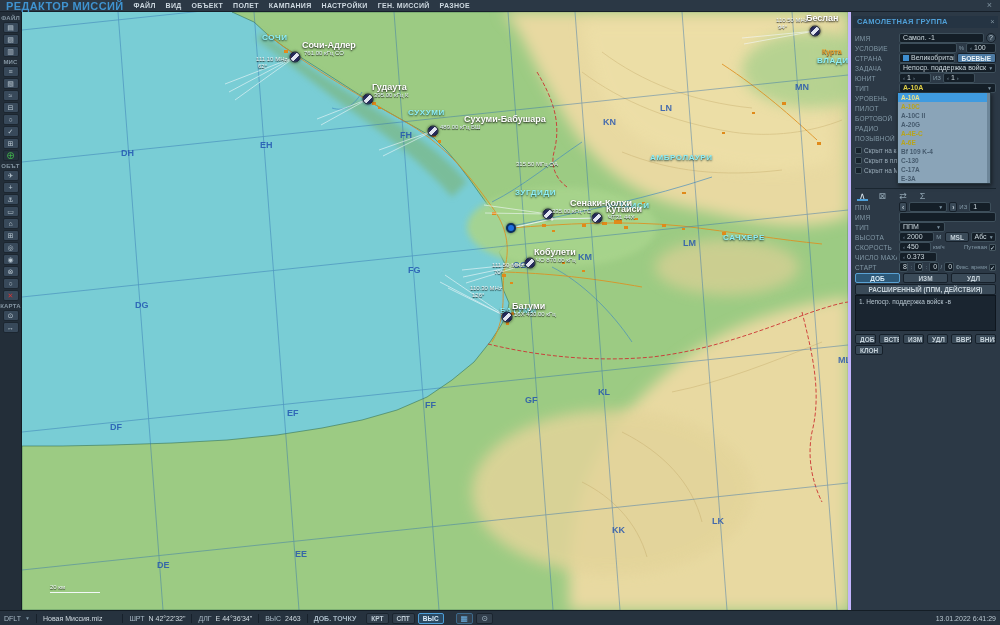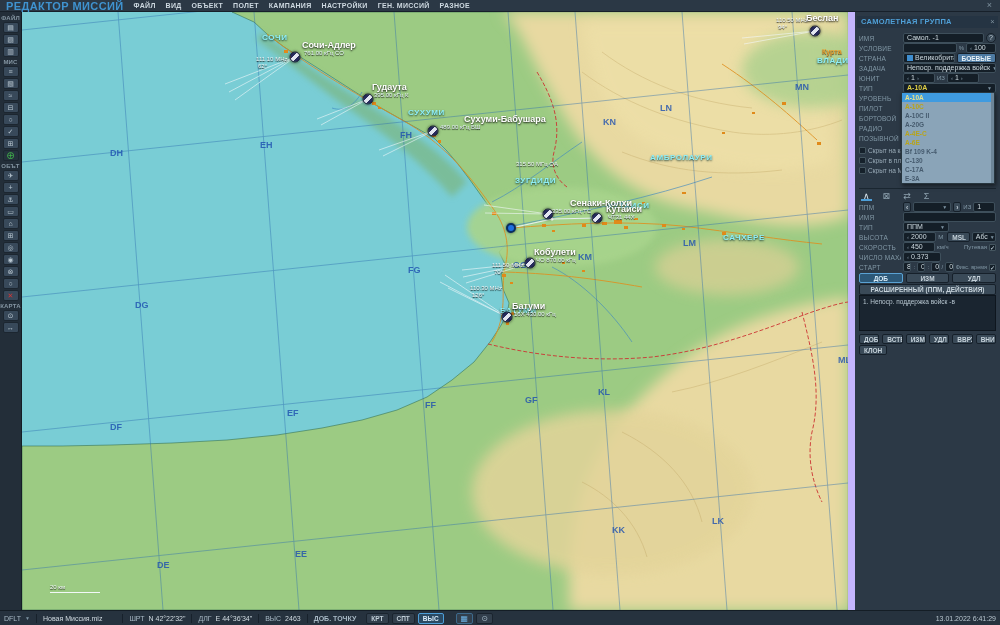--- a/index.html
+++ b/index.html
@@ -24,21 +24,21 @@
   .city-label{position:absolute;color:#8feef5;font-size:8px;font-weight:bold;letter-spacing:.6px;text-shadow:0 1px 2px rgba(0,40,40,.9);white-space:nowrap;}
   .town-label{position:absolute;color:#e8a030;font-size:7px;font-weight:bold;text-shadow:0 1px 1px rgba(60,30,0,.8);white-space:nowrap;}
   .apt-label{position:absolute;color:#ffffff;font-size:9px;font-weight:bold;text-shadow:0 1px 2px rgba(0,0,0,.95);white-space:nowrap;}
   .apt-info{position:absolute;color:#e4f0f6;font-size:6px;text-shadow:0 1px 1px rgba(0,0,0,.9);white-space:nowrap;}
   .apt-icon{position:absolute;width:11px;height:11px;border-radius:50%;border:1px solid #0e1230;transform:translate(-50%,-50%);background:linear-gradient(135deg,#272b5c 38%,#e2e6f0 38%,#e2e6f0 62%,#272b5c 62%);box-shadow:0 0 3px rgba(0,0,0,.7);}
   .ils-label{position:absolute;color:#eef6f8;font-size:6px;text-shadow:0 1px 1px rgba(0,0,0,.85);white-space:nowrap;}
   #unit-dot{position:absolute;left:489px;top:216px;width:10px;height:10px;border-radius:50%;background:#1e70e0;border:2px solid #0a2f60;transform:translate(-50%,-50%);box-shadow:0 0 3px rgba(0,0,0,.6);}
   #scalebar{position:absolute;left:28px;top:572px;color:#f2f8f8;font-size:6px;text-shadow:0 1px 1px rgba(0,0,0,.8);}
   #scalebar .bar{width:50px;height:0;border-bottom:1px solid #f2f8f8;margin-top:2px;}
   
-  #right-panel{position:absolute;left:848px;top:12px;width:152px;height:598px;background:#2c3946;border-left:7px solid #c4b5fd;z-index:25;}
+  #right-panel{position:absolute;left:848px;top:12px;width:152px;height:598px;background:#2c3946;border-left:3px solid #c4b5fd;z-index:25;}
   .panel-header{position:absolute;left:2px;right:2px;top:4px;height:12px;background:#253443;color:#4f9fd6;font-weight:bold;font-size:7.5px;line-height:12px;padding:0 4px;letter-spacing:.3px;}
   .panel-header .x{position:absolute;right:3px;top:0;color:#7d8f9c;font-weight:normal;}
   .row{position:absolute;left:4px;right:4px;height:10px;display:flex;align-items:center;gap:2px;}
   .lbl{width:42px;flex:none;color:#8298a6;font-size:6.5px;letter-spacing:.2px;overflow:hidden;white-space:nowrap;}
   .field,.combo,.minispin{background:#141e27;border:1px solid #3e4f5b;border-radius:2px;color:#cdd9df;font-size:7px;height:10px;line-height:8px;padding:0 3px;display:flex;align-items:center;gap:2px;overflow:hidden;white-space:nowrap;}
   .grow{flex:1;}
   .combo .caret{margin-left:auto;color:#7d93a2;font-size:5px;}
   .arr{color:#7d93a2;font-size:6px;}
   .unit-txt{color:#8298a6;font-size:6px;white-space:nowrap;}
   .btn{background:#3a4a58;border:1px solid #16202a;border-radius:2px;color:#c6d2da;font-size:6.5px;font-weight:bold;text-align:center;height:10px;line-height:9px;padding:0 4px;white-space:nowrap;overflow:hidden;}
@@ -249,21 +249,21 @@
       </g>
       <circle cx="530" cy="207" r="1.5" fill="#ffffff"></circle>
       <circle cx="575" cy="206" r="1.5" fill="#ffffff"></circle>
     </svg>
     <div id="map-overlay">
       <div id="unit-dot"></div>
       <div id="scalebar">
         <span>20 км</span>
         <div class="bar"></div>
       </div>
-    <div class="grid-label" style="left: 88px; top: 136px;">DH</div>
+    <div class="grid-label" style="left: 99px; top: 136px;">DH</div>
         <div class="grid-label" style="left: 238px; top: 128px;">EH</div>
         <div class="grid-label" style="left: 378px; top: 118px;">FH</div>
         <div class="grid-label" style="left: 541px; top: 105px; padding-left: 40px;">KN</div>
         <div class="grid-label" style="left: 638px; top: 91px;">LN</div>
         <div class="grid-label" style="left: 773px; top: 70px;">MN</div>
         <div class="grid-label" style="left: 113px; top: 288px;">DG</div>
         <div class="grid-label" style="left: 386px; top: 253px;">FG</div>
         <div class="grid-label" style="left: 491px; top: 248px;">GG</div>
         <div class="grid-label" style="left: 556px; top: 240px;">KM</div>
         <div class="grid-label" style="left: 661px; top: 226px;">LM</div>
@@ -272,21 +272,21 @@
         <div class="grid-label" style="left: 403px; top: 388px;">FF</div>
         <div class="grid-label" style="left: 503px; top: 383px;">GF</div>
         <div class="grid-label" style="left: 576px; top: 375px;">KL</div>
         <div class="grid-label" style="left: 816px; top: 343px;">ML</div>
         <div class="grid-label" style="left: 135px; top: 548px;">DE</div>
         <div class="grid-label" style="left: 273px; top: 537px;">EE</div>
         <div class="grid-label" style="left: 590px; top: 513px;">KK</div>
         <div class="grid-label" style="left: 690px; top: 504px;">LK</div>
         <div class="city-label" style="left: 240px; top: 21px;">СОЧИ</div>
         <div class="city-label" style="left: 386px; top: 96px;">СУХУМИ</div>
-        <div class="city-label" style="left: 493px; top: 164px;">ЗУГДИДИ</div>
+        <div class="city-label" style="left: 493px; top: 176px;">ЗУГДИДИ</div>
         <div class="city-label" style="left: 586px; top: 189px;">КУТАИСИ</div>
         <div class="city-label" style="left: 478px; top: 294px;">БАТУМИ</div>
         <div class="city-label" style="left: 628px; top: 141px;">АМБРОЛАУРИ</div>
         <div class="city-label" style="left: 701px; top: 221px;">САЧХЕРЕ</div>
         <div class="city-label" style="left: 795px; top: 44px;">ВЛАДИКАВКАЗ</div>
         <div class="town-label" style="left: 800px; top: 36px;">Курта</div>
         <div class="apt-icon" style="left: 273px; top: 45px;"></div>
         <div class="apt-label" style="left: 280px; top: 28px;">Сочи-Адлер</div>
         <div class="apt-info" style="left: 282px; top: 38px;">761.00 кГц СО</div>
         <div class="apt-icon" style="left: 346px; top: 87px;"></div>

